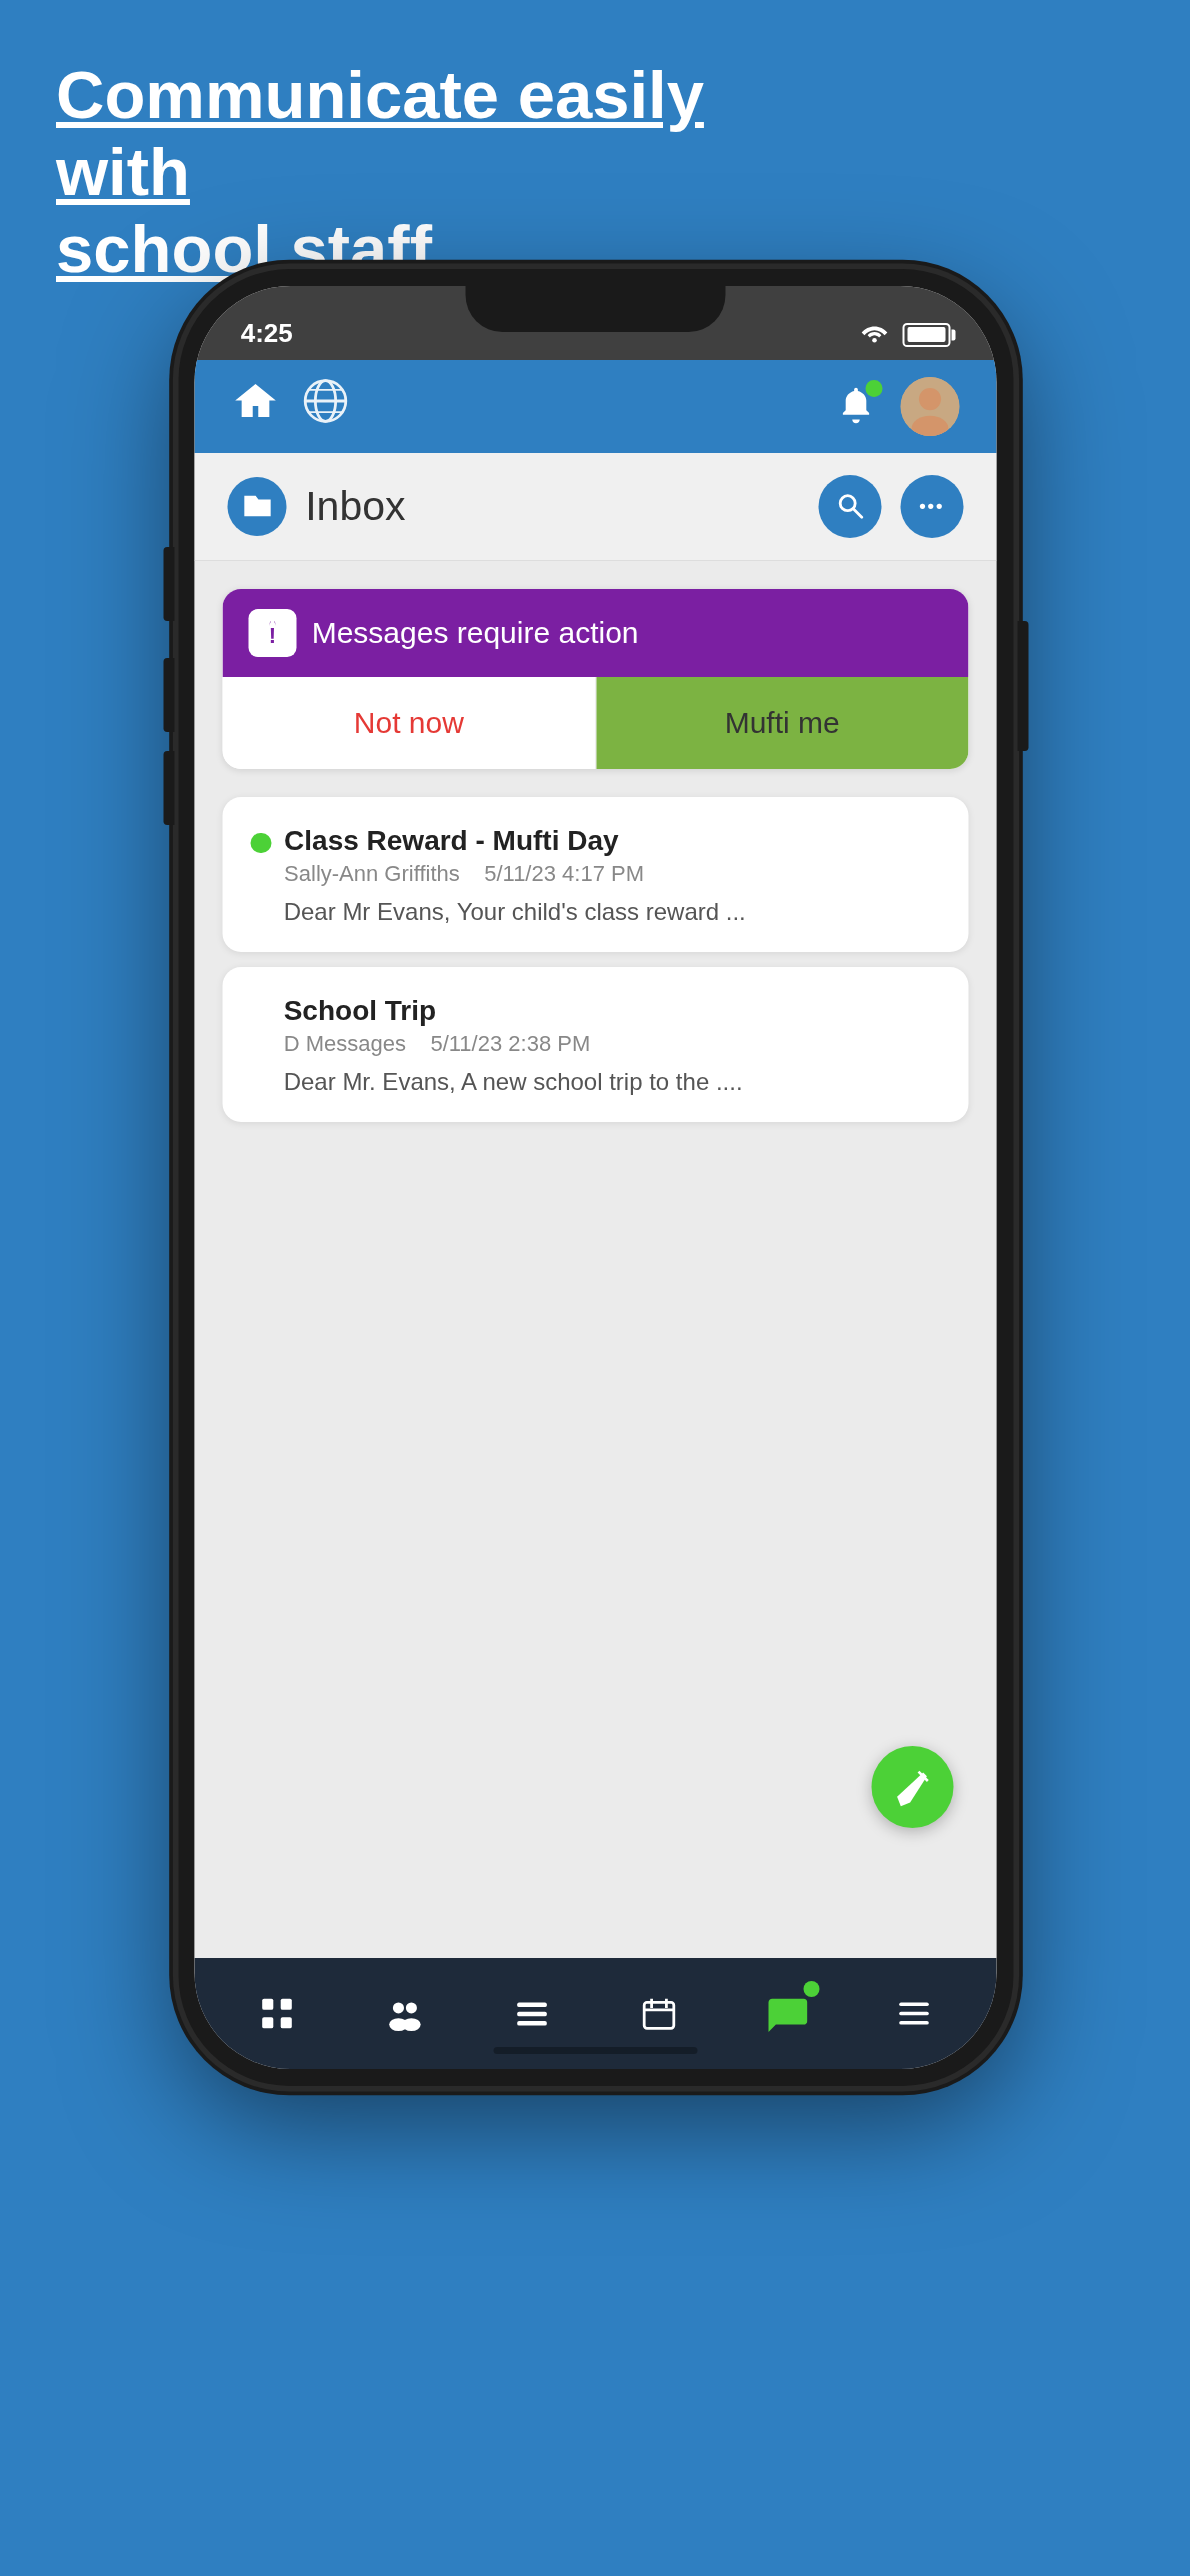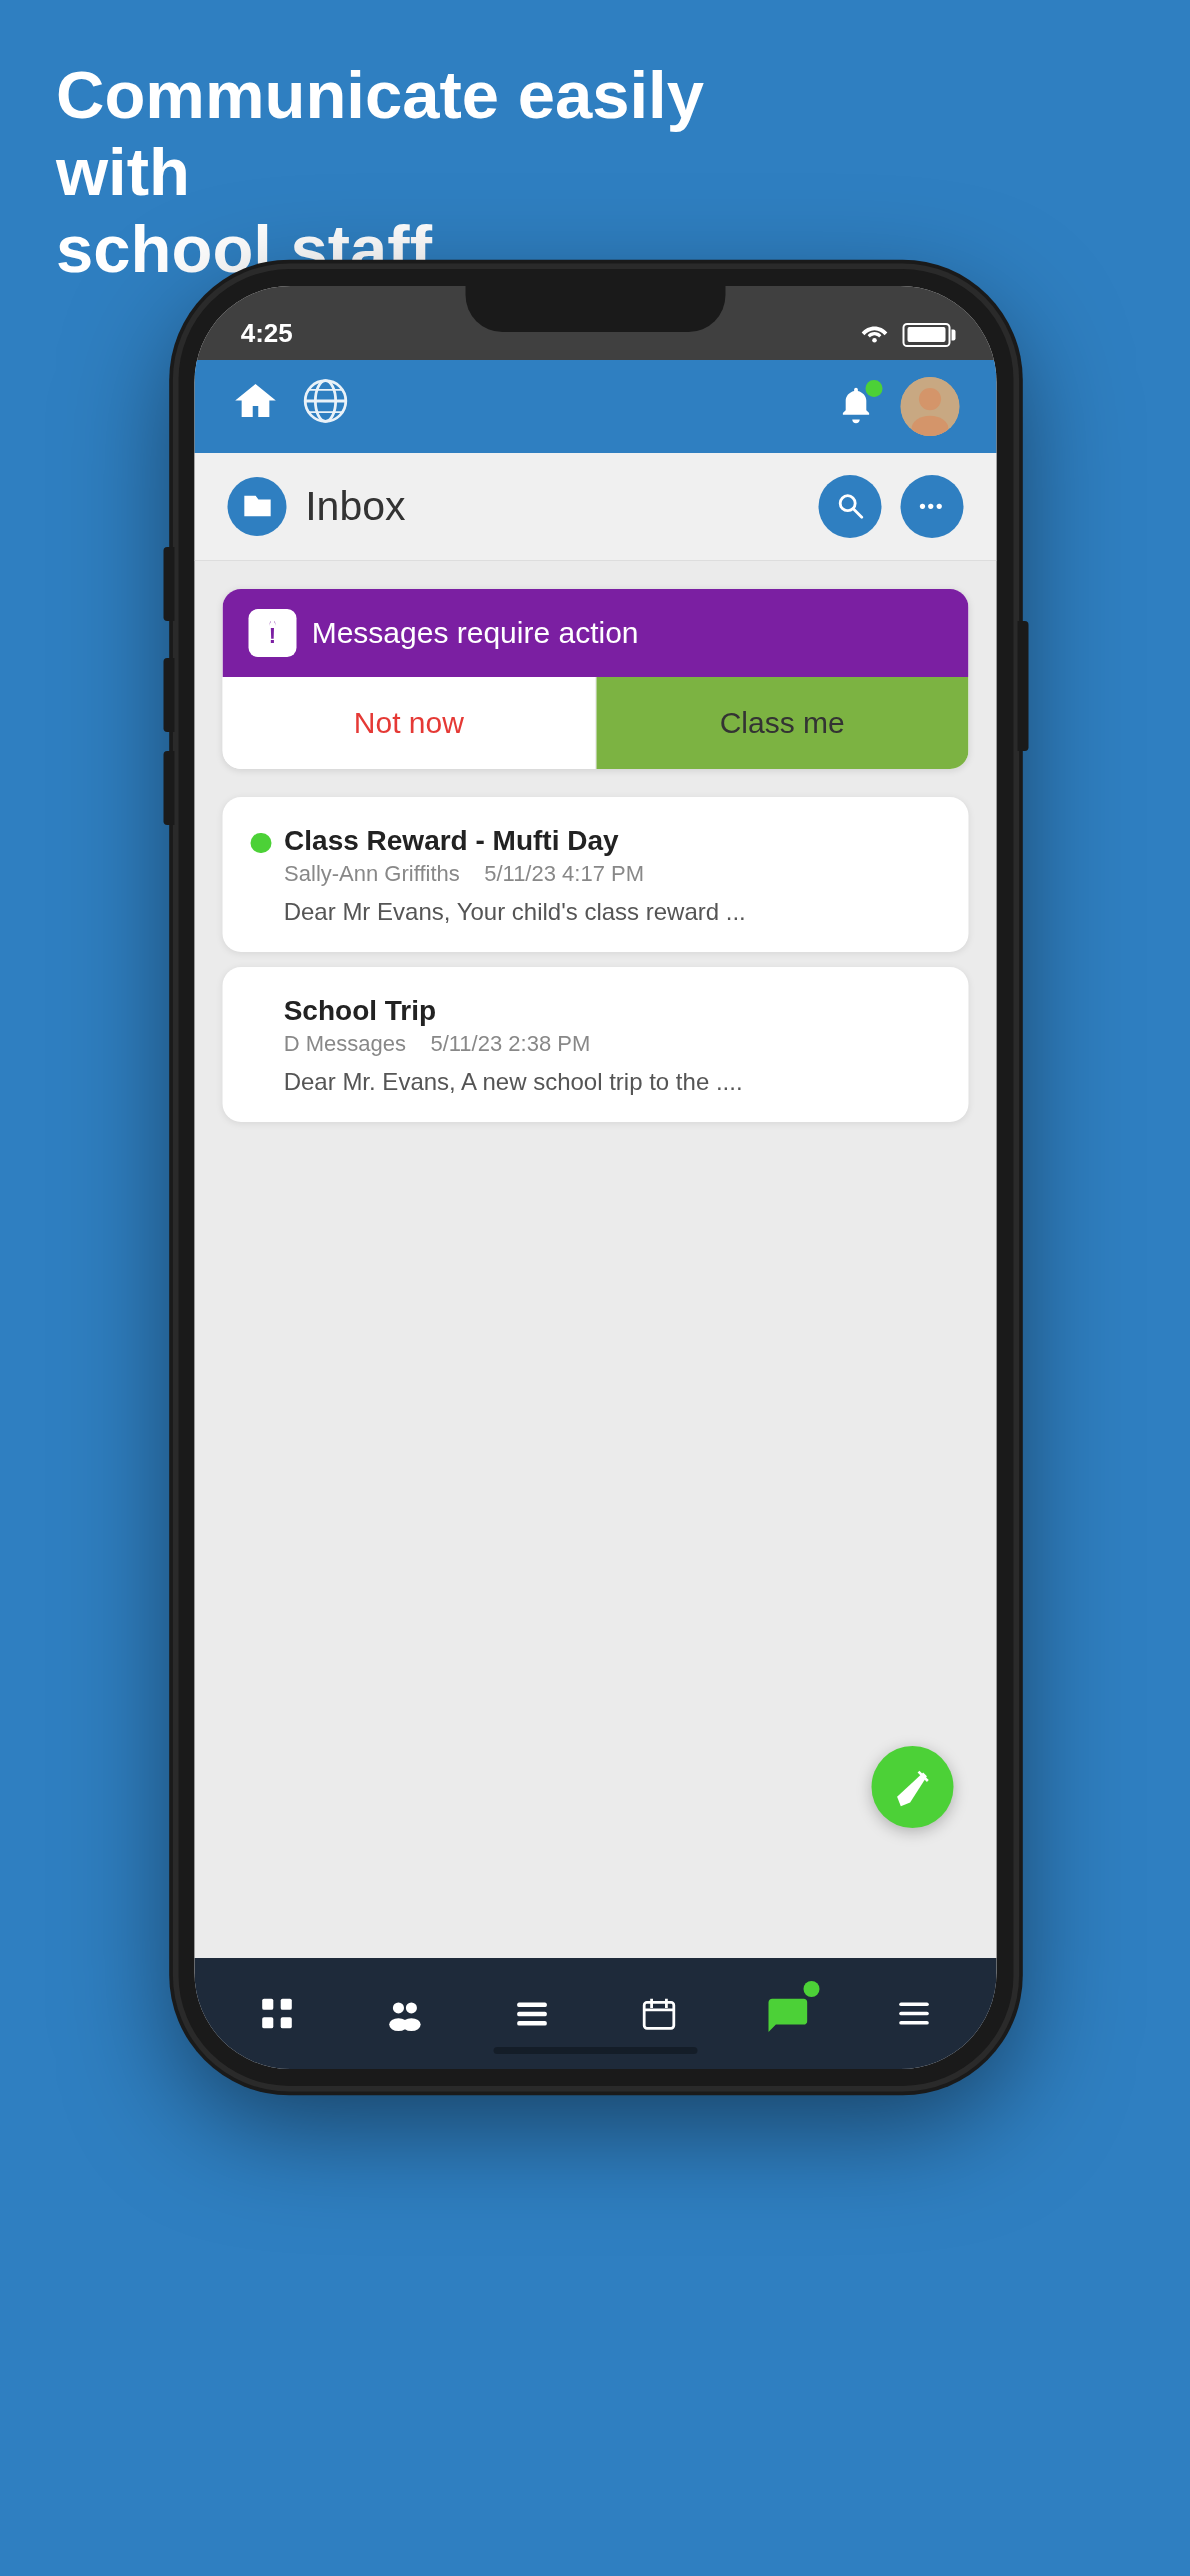--- a/index.html
+++ b/index.html
@@ -422,21 +422,21 @@
       transform: translateX(-50%);
       width: 204px;
       height: 7.4px;
       background: rgba(0,0,0,0.3);
       border-radius: 3.7px;
     }
   </style>
 </head>
 <body>
 
-<div class="bg-heading" style="white-space: pre-line;">Communicate easily with<br>school staff</div>
+<div class="bg-heading" style="white-space: pre-line; text-decoration: underline;">Communicate easily with<br>school staff</div>
 
 <div class="phone-wrapper">
   <div class="phone-shell">
     <div class="phone-screen">
 
       <div class="notch"></div>
 
       <div class="status-bar">
         <span class="status-time">4:25</span>
         <div class="status-icons">
@@ -511,21 +511,21 @@
                 <rect x="11" y="4" width="6" height="18" rx="3"></rect>
                 <rect x="11" y="28" width="6" height="6" rx="3"></rect>
                 <path d="M0 36 L14 0 L28 36" fill="white" stroke="none"></path>
                 <text x="14" y="28" text-anchor="middle" font-size="24" font-weight="bold" fill="#7b1fa2">!</text>
               </svg>
             </div>
             <span class="banner-text">Messages require action</span>
           </div>
           <div class="banner-buttons">
             <button class="btn-not-now">Not now</button>
-            <button class="btn-show-me">Class me</button>
+            <button class="btn-show-me">Mufti me</button>
           </div>
         </div>
 
         <div class="message-list">
 
           <div class="message-card">
             <div class="message-header">
               <div class="unread-dot"></div>
               <div class="message-meta">
                 <div class="message-subject">Class Reward - Mufti Day</div>

